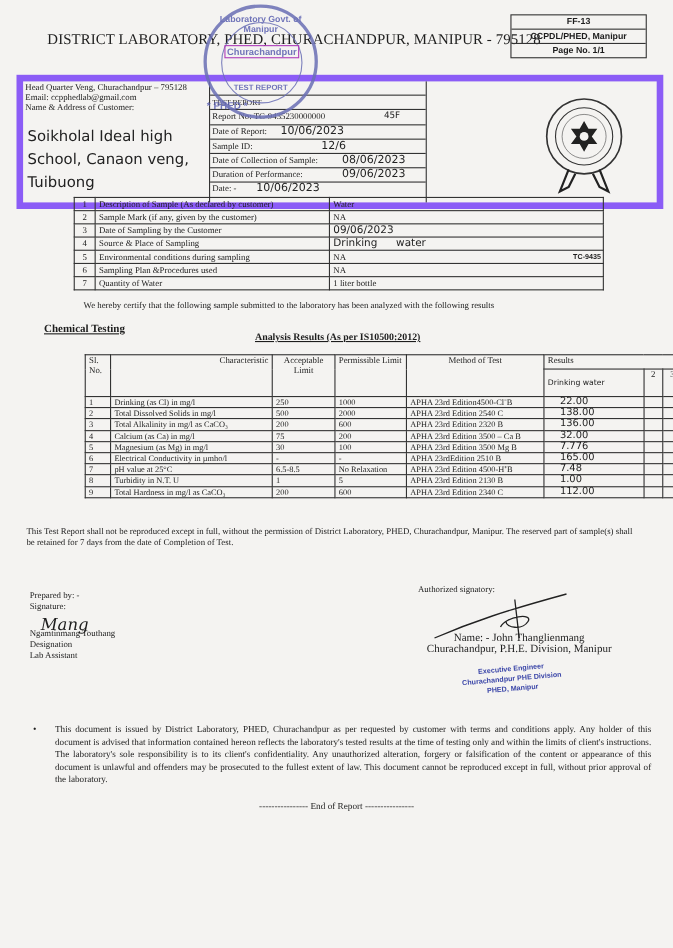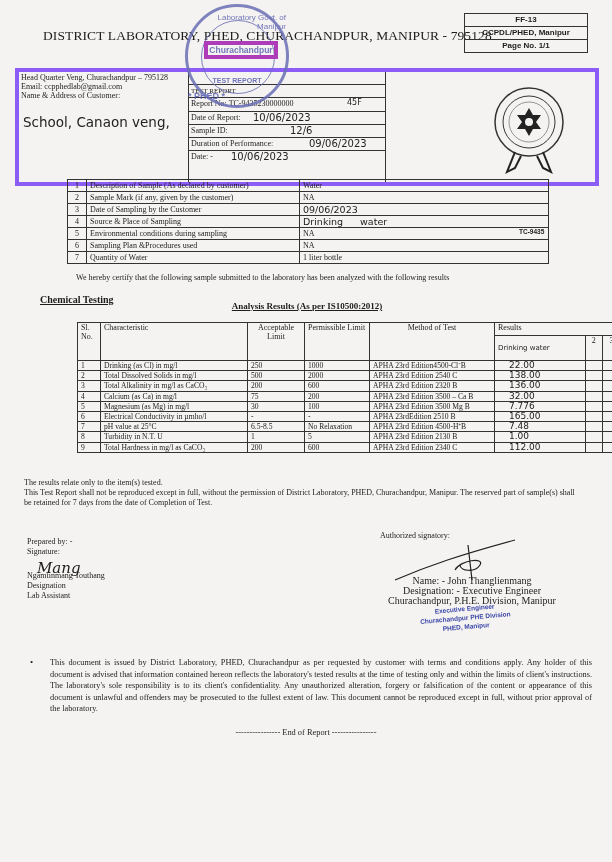--- a/index.html
+++ b/index.html
@@ -7,25 +7,25 @@
   .hw{font-family:"DejaVu Sans",sans-serif;color:#222;font-style:normal;}
   .abs{position:absolute;}
   
   .title{left:43px;top:28px;font-size:13.5px;letter-spacing:0.1px;white-space:nowrap;}
   .formbox{left:464px;top:13px;width:122px;border:1px solid #333;font-family:"Liberation Sans",sans-serif;font-size:8px;font-weight:bold;text-align:center;}
   .formbox div{height:12px;line-height:12px;border-bottom:1px solid #333;}
   .formbox div:last-child{border-bottom:none;}
   
   .stamp{left:185px;top:4px;width:104px;height:104px;border:3px solid #6a6fb5;border-radius:50%;color:#5a5fb0;box-sizing:border-box;opacity:0.85;}
   .stamp .inner{position:absolute;left:13px;top:13px;width:72px;height:72px;border:1.5px solid #6a6fb5;border-radius:50%;}
-  .stamp .ring-top{position:absolute;left:0;top:4px;width:100%;text-align:right;font-family:"Liberation Sans",sans-serif;font-size:11px;font-weight:normal;}
-  .stamp .mid{position:absolute;left:16px;top:40px;width:66px;border:4px solid #a21caf;font-family:"Liberation Sans",sans-serif;font-size:8.5px;font-weight:bold;text-align:center;}
+  .stamp .ring-top{position:absolute;left:0;top:4px;width:100%;text-align:center;font-family:"Liberation Sans",sans-serif;font-size:11px;font-weight:bold;}
+  .stamp .mid{position:absolute;left:16px;top:40px;width:66px;border:1px solid #a21caf;font-family:"Liberation Sans",sans-serif;font-size:8.5px;font-weight:bold;text-align:center;}
   .stamp .bot{position:absolute;left:0;bottom:4px;width:100%;font-family:"Liberation Sans",sans-serif;font-size:9px;font-weight:bold;}
   
-  .custbox{left:15px;top:68px;width:576px;height:110px;border:4px solid #8b5cf6;}
+  .custbox{left:15px;top:68px;width:576px;height:110px;border:6px solid #8b5cf6;}
   .custleft{position:absolute;left:2px;top:1px;font-size:8px;line-height:9px;}
   .custname{position:absolute;left:4px;top:40px;font-size:13.5px;line-height:21px;}
   .repgrid{position:absolute;left:169px;top:0;width:196px;height:110px;border-left:1px solid #333;border-right:1px solid #333;}
   .repgrid .r{height:12.2px;border-bottom:1px solid #333;font-size:8px;line-height:12px;padding-left:2px;white-space:nowrap;overflow:visible;position:relative;}
   .repgrid .r:last-child{border-bottom:none;}
   .repgrid .v{position:absolute;font-size:10px;}
   .seal{position:absolute;left:460px;top:10px;width:100px;height:100px;}
   .tc{position:absolute;left:500px;top:156px;font-family:"Liberation Sans",sans-serif;font-size:6.5px;font-weight:bold;}
   
   table{border-collapse:collapse;}
@@ -63,28 +63,31 @@
   <div>Page No. 1/1</div>
 </div>
 
 <div class="abs custbox">
   <div class="custleft">
     <div>Head Quarter Veng, Churachandpur – 795128</div>
     <div>Email: ccpphedlab@gmail.com</div>
     <div>Name &amp; Address of Customer:</div>
   </div>
   <div class="custname hw">
+    <div>Soikholal Ideal high</div>
     <div>School, Canaon veng,</div>
+    <div>Tuibuong</div>
   </div>
   <div class="repgrid">
     <div class="r"><span></span></div>
     <div class="r"><span style="font-size:7px;">TEST REPORT</span></div>
     <div class="r"><span>Report No: TC-9435230000000</span><span class="v hw" style="left:158px;top:-1px;font-size:8px;">45F</span></div>
     <div class="r"><span>Date of Report:</span><span class="v hw" style="left:64px;">10/06/2023</span></div>
     <div class="r"><span>Sample ID:</span><span class="v hw" style="left:56px;margin-left:45px;">12/6</span></div>
+    <div class="r"><span>Date of Collection of Sample:</span><span class="v hw" style="left:120px;">08/06/2023</span></div>
     <div class="r"><span>Duration of Performance:</span><span class="v hw" style="left:120px;">09/06/2023</span></div>
     <div class="r"><span>Date: -</span><span class="v hw" style="left:42px;">10/06/2023</span></div>
   </div>
   <svg class="seal" viewBox="0 0 100 100">
     <circle cx="50" cy="40" r="34" fill="none" stroke="#333" stroke-width="1.5"></circle>
     <circle cx="50" cy="40" r="26" fill="none" stroke="#333" stroke-width="1"></circle>
     <circle cx="50" cy="40" r="20" fill="none" stroke="#555" stroke-width="0.6"></circle>
     <polygon points="50,26 54,33 62,33 57,40 62,47 54,47 50,54 46,47 38,47 43,40 38,33 46,33" fill="#222"></polygon>
     <circle cx="50" cy="40" r="4" fill="#f4f3f1"></circle>
     <path d="M36 70 L28 90 L36 86 L42 74 M64 70 L72 90 L64 86 L58 74" fill="none" stroke="#222" stroke-width="2"></path>
@@ -141,21 +144,21 @@
 </table>
 <div class="abs certify">We hereby certify that the following sample submitted to the laboratory has been analyzed with the following results</div>
 
 <div class="abs analysis">Analysis Results (As per IS10500:2012)</div>
 <div class="abs chem">Chemical Testing</div>
 
 <table class="abs results">
   <thead>
     <tr>
       <th rowspan="2" style="width:16px;height:36px;">Sl. No.</th>
-      <th rowspan="2" style="width:140px;text-align:left;">Characteristic</th>
+      <th rowspan="2" style="width:140px;text-align:right;">Characteristic</th>
       <th rowspan="2" style="width:50px;text-align:center;">Acceptable Limit</th>
       <th rowspan="2" style="width:58px;">Permissible Limit</th>
       <th rowspan="2" style="width:118px;text-align:center;">Method of Test</th>
       <th colspan="3" style="text-align:left;height:12px;">Results</th>
     </tr>
     <tr>
       <th class="hw" style="font-size:7px;line-height:8px;padding-top:8px;height:16px;">Drinking water</th>
       <th style="text-align:center;">2</th>
       <th style="text-align:center;">3.</th>
     </tr>
@@ -248,40 +251,38 @@
         <td>600</td>
         <td>APHA 23rd Edition 2340 C</td>
         <td class="hv">112.00</td>
         <td></td>
         <td></td>
       </tr>
   </tbody>
 </table>
 
 <div class="abs notes">
-  <div>The results relate only to the item(s) tested.</div>
   <div>This Test Report shall not be reproduced except in full, without the permission of District Laboratory, PHED, Churachandpur, Manipur. The reserved part of sample(s) shall be retained for 7 days from the date of Completion of Test.</div>
 </div>
 
 <div class="abs prep">
   <div>Prepared by: -</div>
   <div>Signature:</div>
   <div class="sig" style="font-size:15px;margin:6px 0 -2px 10px;">Mang</div>
   <div>Ngamtinmang Touthang</div>
   <div>Designation</div>
   <div>Lab Assistant</div>
 </div>
 
 <div class="abs auth">Authorized signatory:</div>
 <svg class="abs" style="left:390px;top:535px;width:130px;height:50px;" viewBox="0 0 130 50">
   <path d="M5 45 C40 30 70 20 125 5 M78 10 L82 45 M65 35 C70 25 95 22 90 30 C85 38 70 36 70 30" fill="none" stroke="#222" stroke-width="1.2"></path>
 </svg>
 <div class="abs authinfo">
   <div>Name: - John Thanglienmang</div>
-  <div>Designation: - Executive Engineer</div>
   <div>Churachandpur, P.H.E. Division, Manipur</div>
 </div>
 <div class="abs bluestamp">
   <div>Executive Engineer</div>
   <div>Churachandpur PHE Division</div>
   <div>PHED, Manipur</div>
 </div>
 
 <div class="abs bullet">•</div>
 <div class="abs disclaimer">This document is issued by District Laboratory, PHED, Churachandpur as per requested by customer with terms and conditions apply. Any holder of this document is advised that information contained hereon reflects the laboratory's tested results at the time of testing only and within the limits of client's instructions. The laboratory's sole responsibility is to its client's confidentiality. Any unauthorized alteration, forgery or falsification of the content or appearance of this document is unlawful and offenders may be prosecuted to the fullest extent of law. This document cannot be reproduced except in full, without prior approval of the laboratory.</div>

